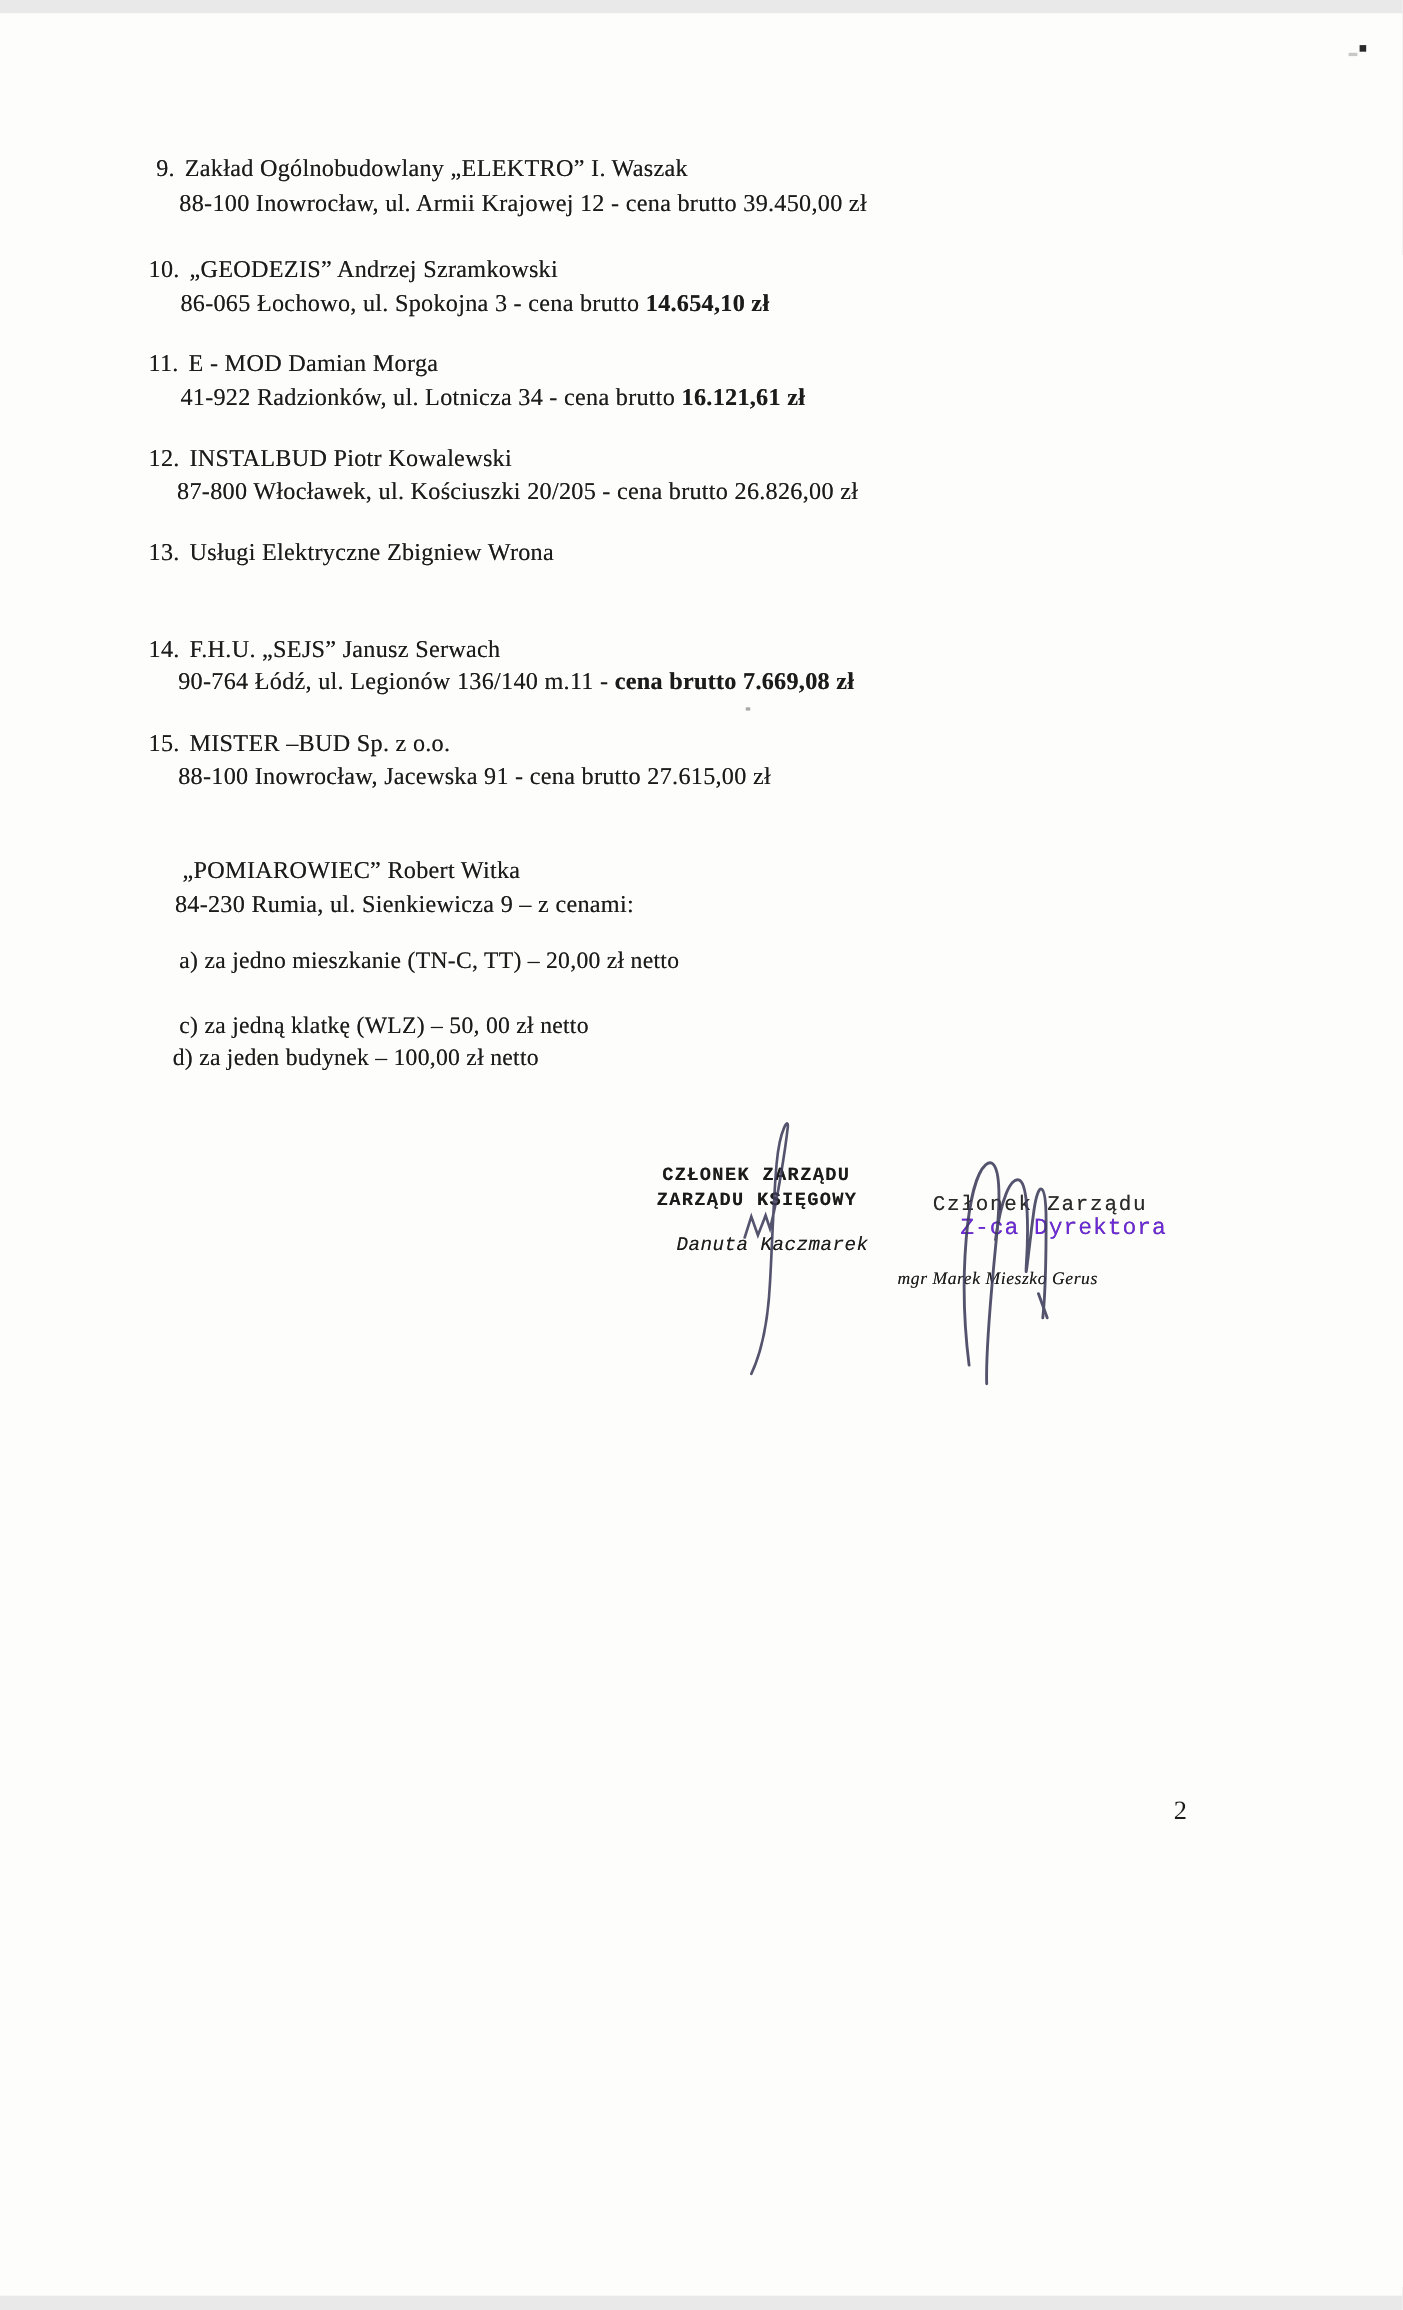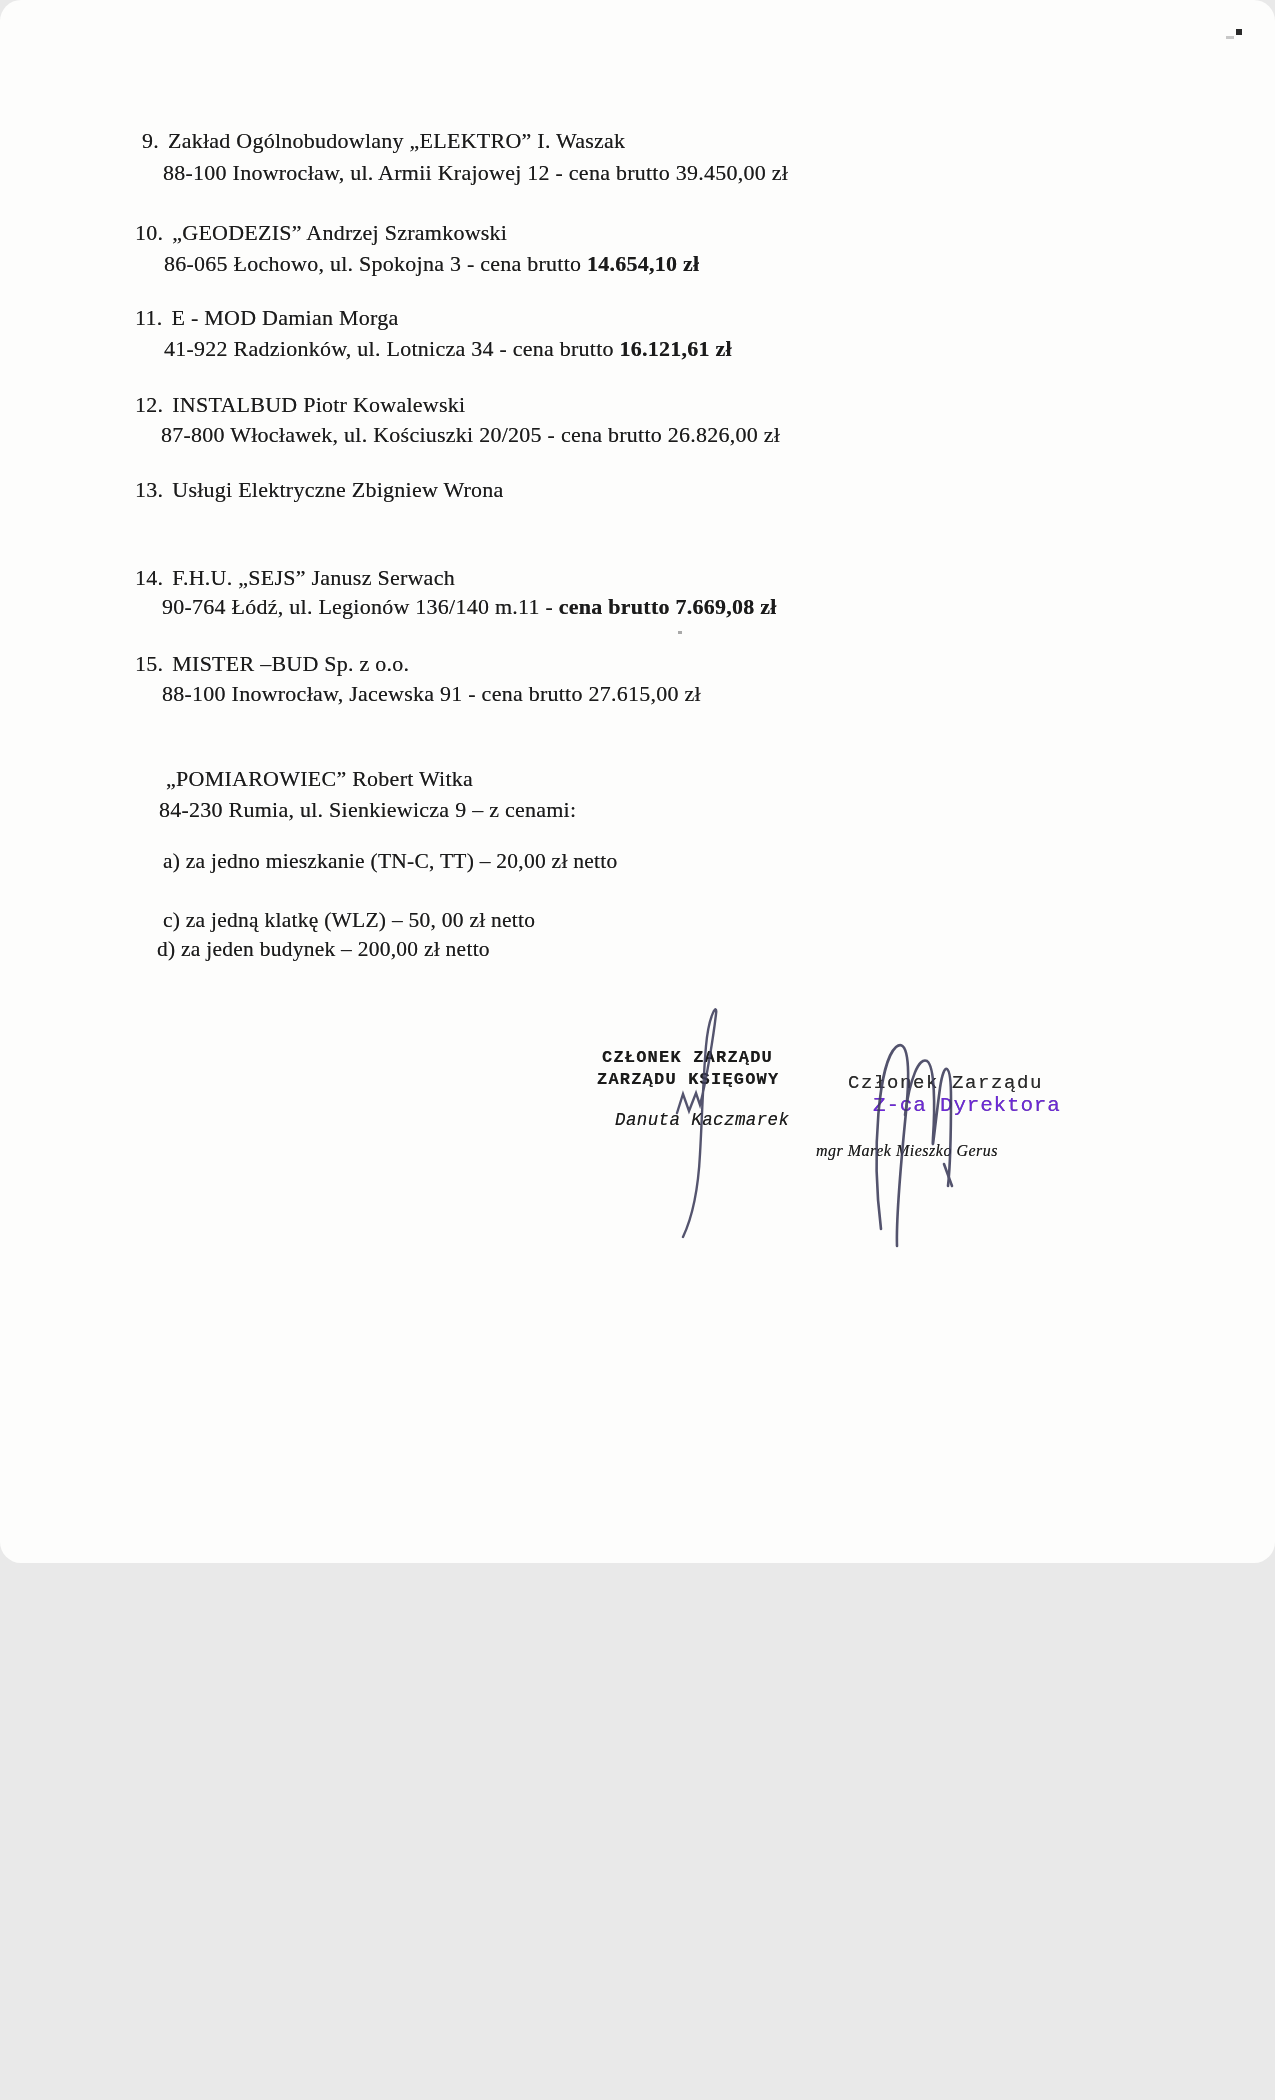--- a/index.html
+++ b/index.html
@@ -1,24 +1,23 @@
 <!DOCTYPE html>
 <html lang="pl"><head>
 <meta charset="utf-8">
 <style>
   html,body{margin:0;padding:0;background:#e9e9e9;}
   .page{
     position:relative;
-    width:1275px;height:1563px;
-    margin:0 auto;
+    width:1275px;height:2075px;
+    margin:12px auto;
     background:#fdfdfc;
     overflow:hidden;
     font-family:"Liberation Serif","DejaVu Serif",serif;
     color:#1b1b1b;
-    border-radius:21px;
   }
   .line{
     position:absolute;
     white-space:nowrap;
     font-size:22px;
     letter-spacing:.25px;
     text-shadow:0 0 .6px rgba(25,25,25,.65);
   }
   .line .no{display:inline-block;margin-right:9px;}
   .b{font-weight:bold;}
@@ -58,21 +57,21 @@
   <div class="line" style="left:162px;top:594px"><span>90-764 Łódź, ul. Legionów 136/140 m.11 - </span><span class="b">cena brutto 7.669,08 zł</span></div>
 
   <div class="line" style="left:135px;top:651px"><span class="no">15.</span><span>MISTER –BUD Sp. z o.o.</span></div>
   <div class="line" style="left:162px;top:681px"><span>88-100 Inowrocław, Jacewska 91 - cena brutto 27.615,00 zł</span><span class="b"></span></div>
 
   <div class="line" style="left:166px;top:766px"><span>„POMIAROWIEC” Robert Witka</span></div>
   <div class="line" style="left:159px;top:797px"><span>84-230 Rumia, ul. Sienkiewicza 9 – z cenami:</span></div>
 
   <div class="line" style="left:163px;top:849px;font-size:21.5px">a) za jedno mieszkanie (TN-C, TT) – 20,00 zł netto</div>
   <div class="line" style="left:163px;top:908px;font-size:21.5px">c) za jedną klatkę (WLZ) – 50, 00 zł netto</div>
-  <div class="line" style="left:157px;top:937px;font-size:21.5px">d) za jeden budynek – 200,00 zł netto</div>
+  <div class="line" style="left:157px;top:937px;font-size:21.5px">d) za jeden budynek – 100,00 zł netto</div>
 
   <div class="line sig-sans sig-title-left" style="left:602px;top:1048px">CZŁONEK ZARZĄDU</div>
   <div class="line sig-sans sig-title-left" style="left:597px;top:1070px">ZARZĄDU KSIĘGOWY</div>
   <div class="line sig-sans sig-name-left" style="left:615px;top:1110px">Danuta Kaczmarek</div>
 
   <div class="line sig-sans sig-title-right1" style="left:848px;top:1072px">Członek Zarządu</div>
   <div class="line sig-sans sig-title-right2" style="left:873px;top:1094px">Z-ca Dyrektora</div>
   <div class="line sig-name-right" style="left:816px;top:1142px">mgr Marek Mieszko Gerus</div>
 
   <svg class="sig" style="left:560px;top:990px" width="510" height="310" viewBox="560 990 510 310">

